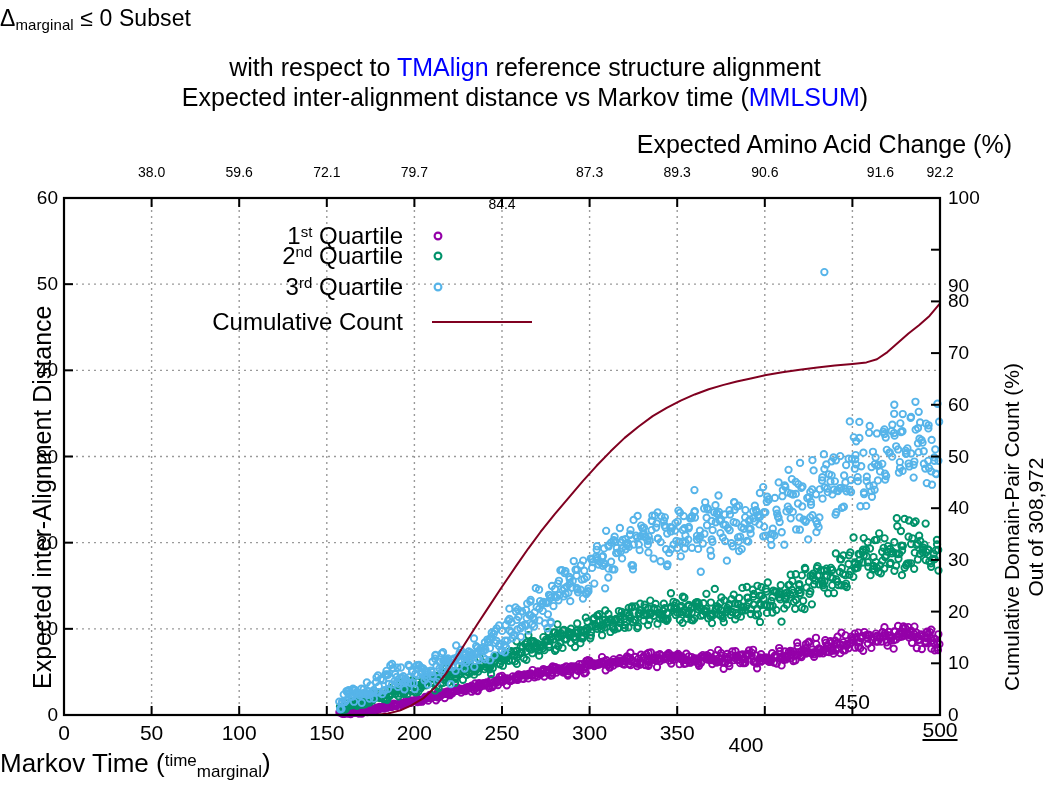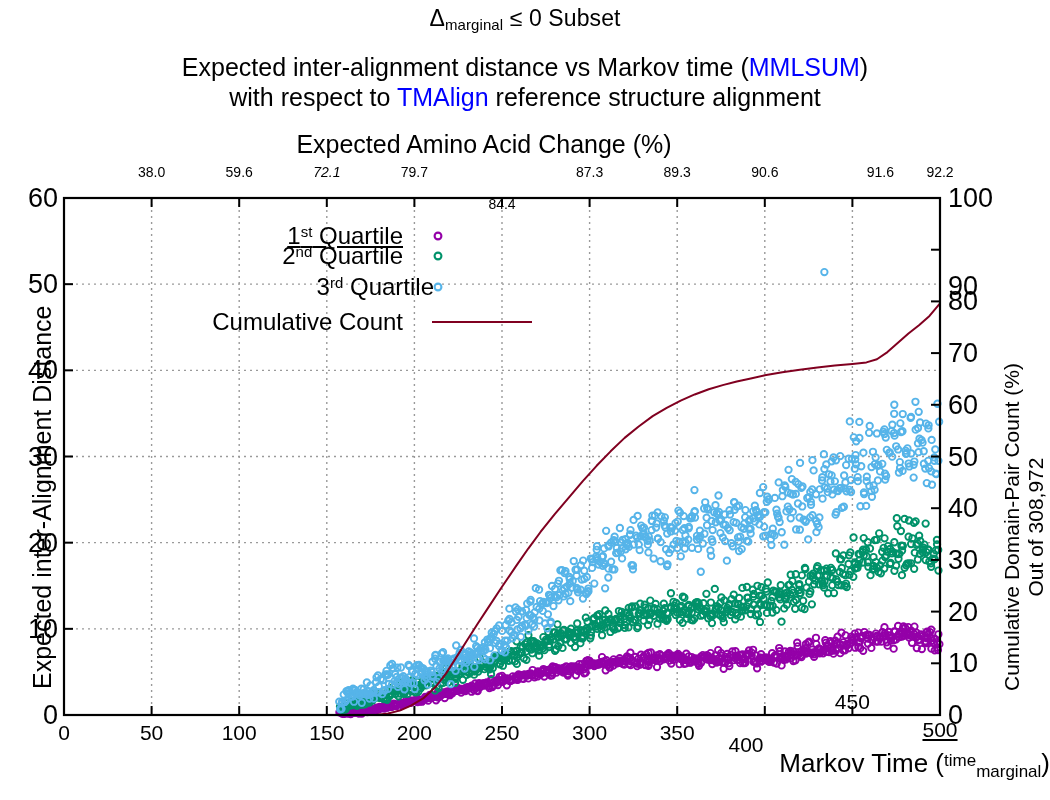--- a/index.html
+++ b/index.html
@@ -3,53 +3,54 @@
 <meta charset="utf-8">
 <style>
   html,body{margin:0;padding:0;}
   body{
     width:1050px;height:800px;background:#ffffff;
     font-family:"Liberation Sans","DejaVu Sans",sans-serif;
     color:#000000;overflow:hidden;position:relative;
   }
   #fig{position:absolute;left:0;top:0;width:1050px;height:800px;}
   .subset-title{
-    position:absolute;left:0;top:5px;width:1050px;text-align:center;
+    position:absolute;left:0;top:5px;width:1050px;text-align:left;
     font-size:23px;line-height:26px;letter-spacing:0.1px;
   }
   .subset-title sub{font-size:15px;vertical-align:-0.28em;}
   .main-title{
     position:absolute;left:0;top:52px;width:1050px;text-align:center;
     font-size:25px;line-height:30px;
   }
   .link{color:#0000ff;}
   .top-axis-title{
-    position:absolute;left:0;top:130px;width:968px;text-align:center;
+    position:absolute;left:0;top:130px;width:968px;text-align:right;
     font-size:25px;
+    padding-left:44px;
   }
   .toptick{
     position:absolute;top:164px;font-size:14px;text-align:left;
     transform:translateX(-50%);white-space:nowrap;
   }
   .ylabel-left{
     position:absolute;font-size:25px;white-space:nowrap;
     transform-origin:0 0;transform:rotate(-90deg);
   }
   .ylabel-right{
     position:absolute;font-size:21px;white-space:nowrap;
     transform-origin:0 0;transform:rotate(-90deg);line-height:24px;
     text-align:center;
   }
   .xlabel{
-    position:absolute;left:0;top:748px;width:1050px;text-align:right;
+    position:absolute;left:0;top:748px;width:1050px;text-align:left;
     font-size:26px;white-space:nowrap;
   }
   .xlabel sub{font-size:17px;vertical-align:-0.3em;}
   .xlabel sup{font-size:17px;vertical-align:0.35em;}
-  .ytick,.y2tick{position:absolute;font-size:27px;white-space:nowrap;}
+  .ytick,.y2tick{position:absolute;font-size:19px;white-space:nowrap;}
   .ytick{text-align:right;transform:translateY(-50%);}
   .y2tick{text-align:left;transform:translateY(-50%);}
   .xtick{
     position:absolute;font-size:21px;text-align:center;
     transform:translateX(-50%);white-space:nowrap;
   }
   .legend-label{
     position:absolute;font-size:24px;text-align:right;white-space:nowrap;
     transform:translateY(-50%);
   }
@@ -58,22 +59,22 @@
 </head>
 <body>
 
 <div id="fig">
 
   <div class="subset-title">
     <span>Δ</span><sub>marginal</sub><span> ≤ 0 Subset</span>
   </div>
 
   <div class="main-title">
+    <div><span>with respect to </span><span class="link">TMAlign</span><span> reference structure alignment</span></div>
     <div><span>Expected inter-alignment distance vs Markov time (</span><span class="link">MMLSUM</span><span>)</span></div>
-    <div><span>with respect to </span><span class="link">TMAlign</span><span> reference structure alignment</span></div>
   </div>
 
   <div class="top-axis-title">Expected Amino Acid Change (%)</div>
 
   <div class="xlabel">
     <span>Markov Time (</span><sup>time</sup><sub>marginal</sub><span>)</span>
   </div>
 
   <div class="ylabel-left" id="ylabel-left" style="left: 28px; top: 689px;">Expected inter-Alignment Distance</div>
 
@@ -2336,39 +2337,39 @@
       <div class="y2tick" style="left: 948px; top: 559.9px;">30</div>
       <div class="y2tick" style="left: 948px; top: 508.2px;">40</div>
       <div class="y2tick" style="left: 948px; top: 456.5px;">50</div>
       <div class="y2tick" style="left: 948px; top: 404.8px;">60</div>
       <div class="y2tick" style="left: 948px; top: 353.1px;">70</div>
       <div class="y2tick" style="left: 948px; top: 301.4px;">80</div>
       <div class="y2tick" style="left: 948px; top: 249.7px; margin-top: 36px;">90</div>
       <div class="y2tick" style="left: 948px; top: 198px;">100</div>
       <div class="toptick" style="left: 151.6px;">38.0</div>
       <div class="toptick" style="left: 239.2px;">59.6</div>
-      <div class="toptick" style="left: 326.8px; font-style: italic;">72.1</div>
+      <div class="toptick" style="left: 326.8px;">72.1</div>
       <div class="toptick" style="left: 414.4px;">79.7</div>
       <div class="toptick" style="left: 502px; margin-top: 32px;">84.4</div>
       <div class="toptick" style="left: 589.6px;">87.3</div>
       <div class="toptick" style="left: 677.2px;">89.3</div>
       <div class="toptick" style="left: 764.8px;">90.6</div>
       <div class="toptick" style="left: 852.4px; margin-left: 28px;">91.6</div>
       <div class="toptick" style="left: 940px;">92.2</div>
     </div>
   <div id="legend-layer">
-      <div class="legend-label" style="right: 647px; top: 236px; text-decoration: underline;">1<sup>st</sup> Quartile</div>
+      <div class="legend-label" style="right: 647px; top: 236px;">1<sup>st</sup> Quartile</div>
       <svg width="110" height="24" style="position: absolute; left: 432px; top: 224px;">
         <circle cx="6" cy="12" r="3.4" fill="none" stroke="#9400a8" stroke-width="2.1"></circle>
       </svg>
       <div class="legend-label" style="right: 647px; top: 256px;">2<sup>nd</sup> Quartile</div>
       <svg width="110" height="24" style="position: absolute; left: 432px; top: 244px;">
         <circle cx="6" cy="12" r="3.4" fill="none" stroke="#00926a" stroke-width="2.1"></circle>
       </svg>
-      <div class="legend-label" style="right: 616px; top: 287px;">3<sup>rd</sup> Quartile</div>
+      <div class="legend-label" style="right: 647px; top: 287px;">3<sup>rd</sup> Quartile</div>
       <svg width="110" height="24" style="position: absolute; left: 432px; top: 275px;">
         <circle cx="6" cy="12" r="3.4" fill="none" stroke="#56b4e9" stroke-width="2.1"></circle>
       </svg>
       <div class="legend-label" style="right: 647px; top: 322px;">Cumulative Count</div>
       <svg width="110" height="24" style="position: absolute; left: 432px; top: 310px;">
         <line x1="0" y1="12" x2="100" y2="12" stroke="#800020" stroke-width="2"></line>
       </svg>
     </div>
 
 </div>

